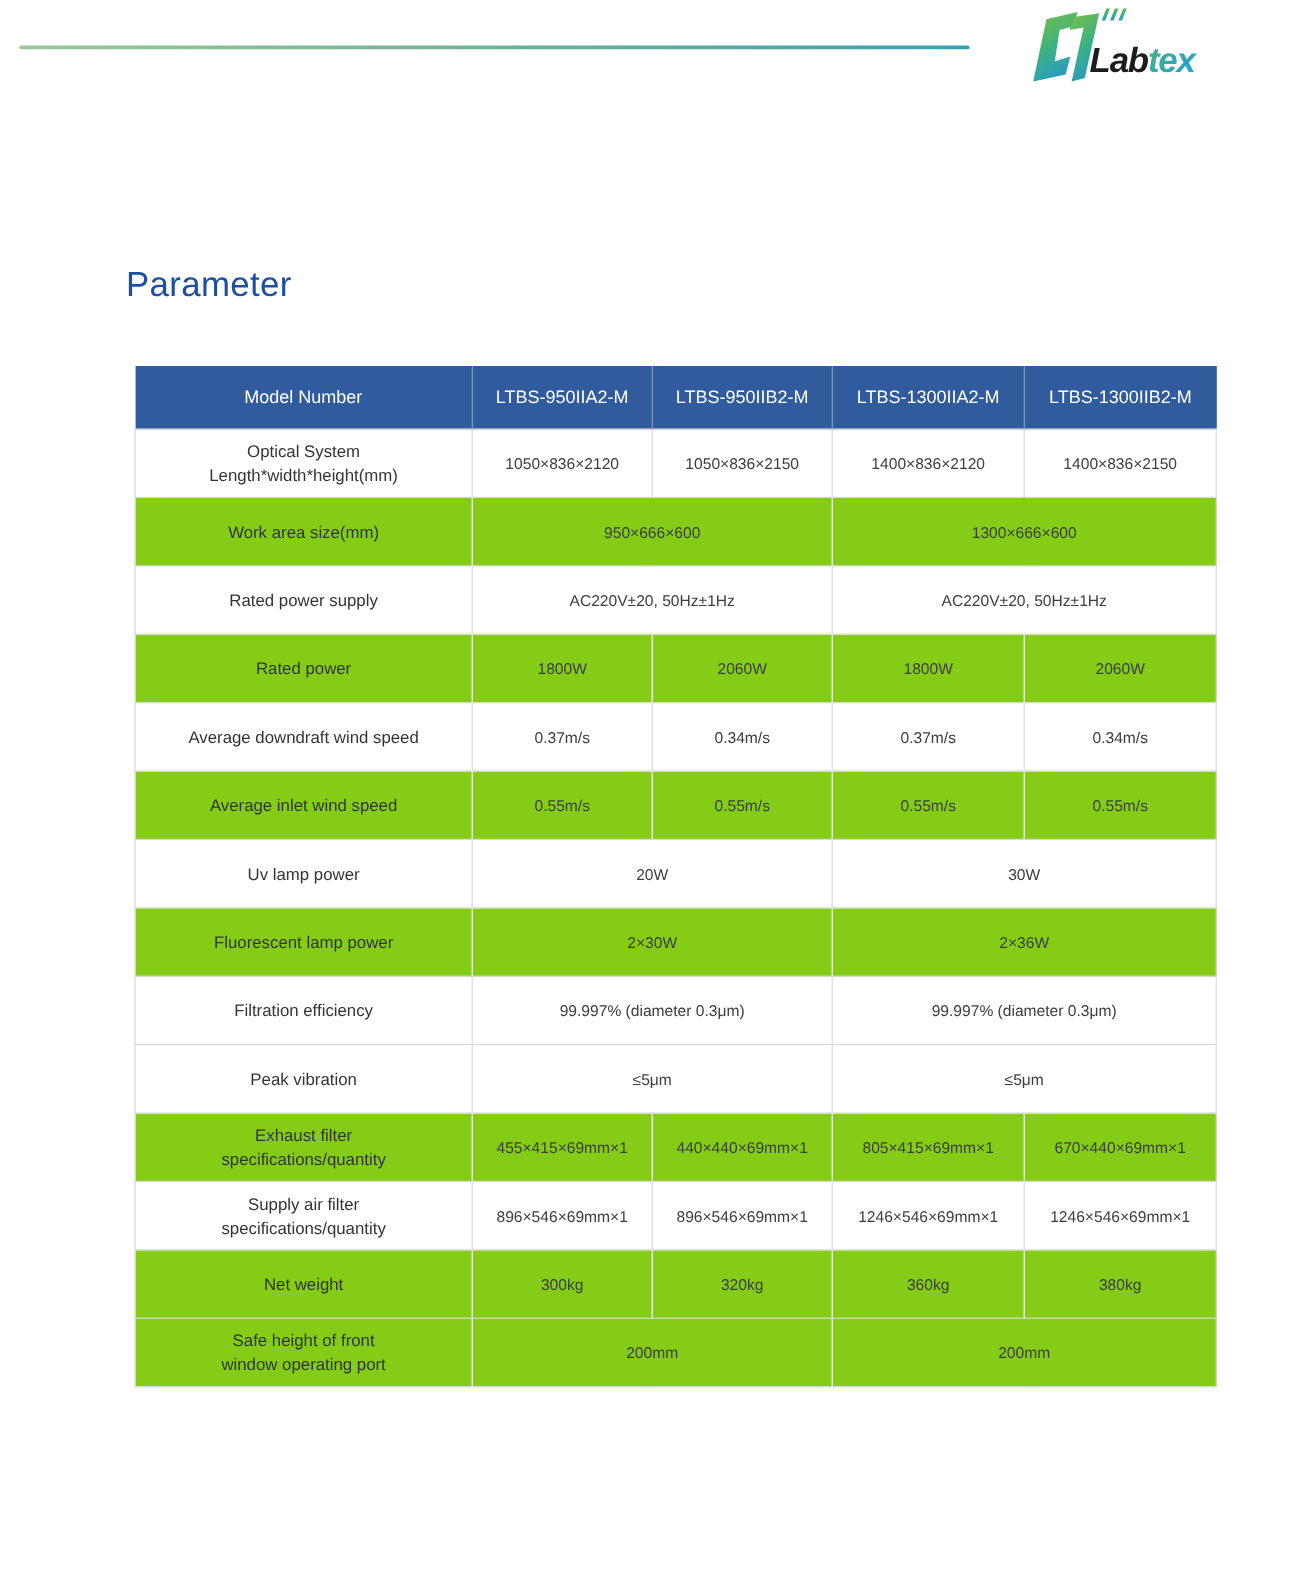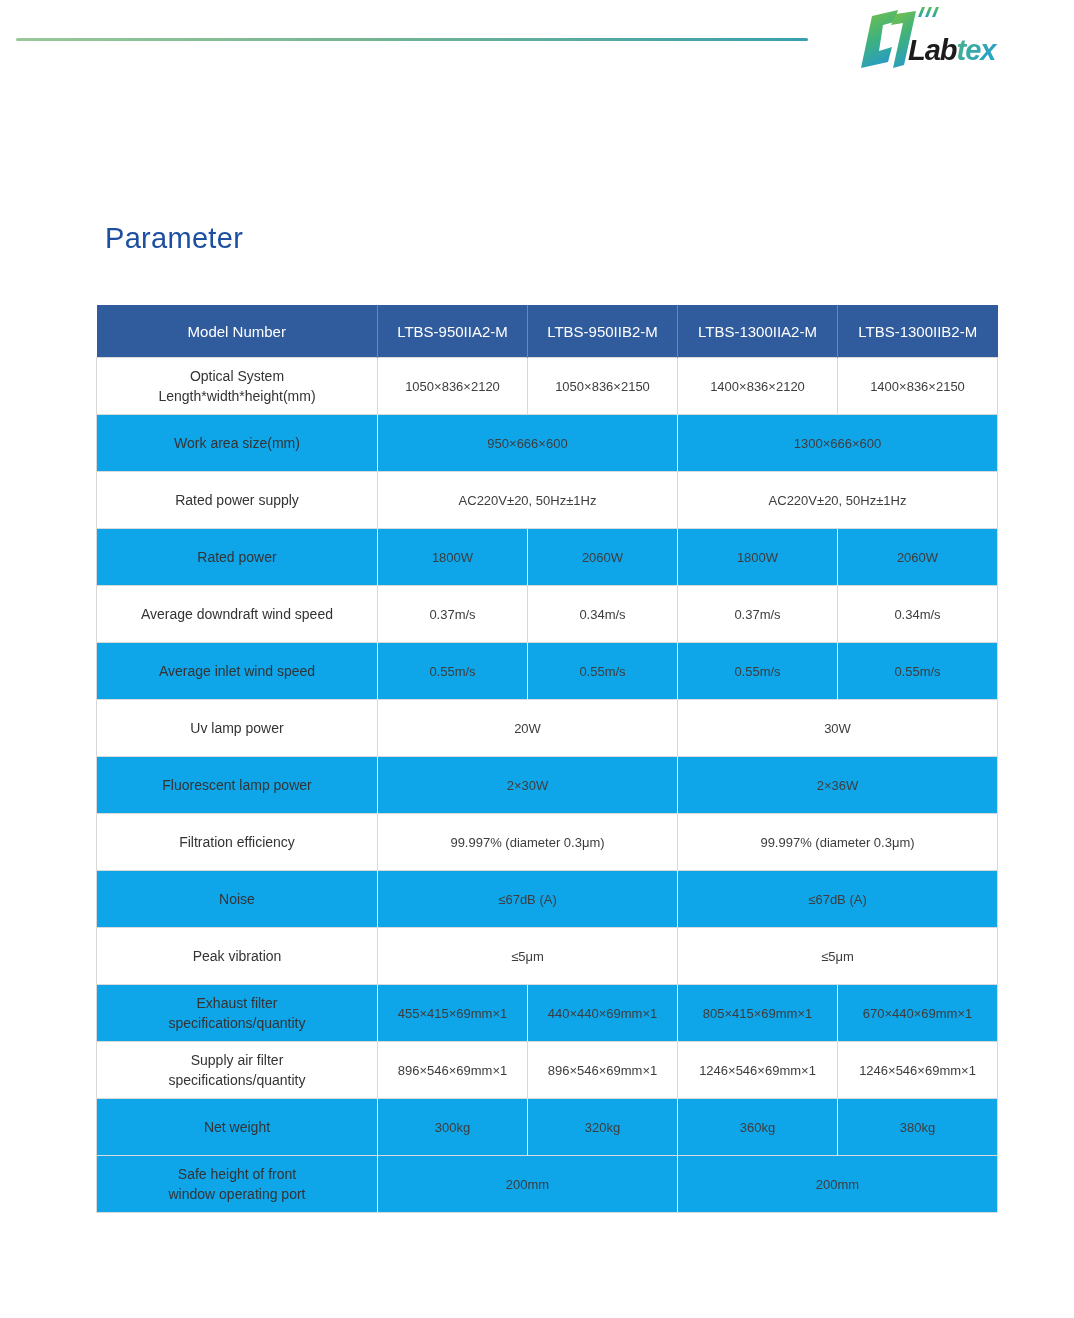--- a/index.html
+++ b/index.html
@@ -21,21 +21,21 @@
 
   .logo { position:absolute; left:842px; top:6px; width:175px; height:66px; }
 
   .page-title {
     position:absolute; left:89px; top:222px; margin:0;
     font-size:29px; font-weight:normal; color:#1d4fa0;
     letter-spacing:0.3px;
   }
 
   table.spec-table {
-    position:absolute; left:80px; top:305px;
+    position:absolute; left:96px; top:305px;
     width:901px;
     border-collapse:collapse; table-layout:fixed;
     border-spacing:0;
   }
   .spec-table th {
     background:#305b9d; color:#ffffff;
     font-weight:400; font-size:15px;
     height:52px; padding:0 4px;
     text-align:center; vertical-align:middle;
   }
@@ -46,21 +46,21 @@
     font-size:13px; color:#3d3d3d;
     border:1px solid #d9d9d9;
     background:#ffffff;
     padding:0 6px;
   }
   .spec-table td.label-cell {
     font-size:14px; color:#333333;
     white-space:pre-line; line-height:1.45;
   }
   .spec-table tr.alt td {
-    background:#0ea5e9;
+    background:#84cc16;
     border-left-color:#f7f7f7; border-right-color:#f7f7f7;
   }
   .spec-table tr td:first-child { border-left-color:#d9d9d9; }
   .spec-table tr td:last-child { border-right-color:#d9d9d9; }
 </style>
 </head>
 <body>
 
 <div class="page">
 
@@ -157,25 +157,20 @@
       <tr class="alt">
         <td class="label-cell">Fluorescent lamp power</td>
         <td colspan="2">2×30W</td>
         <td colspan="2">2×36W</td>
       </tr>
       <tr>
         <td class="label-cell">Filtration efficiency</td>
         <td colspan="2">99.997% (diameter 0.3μm)</td>
         <td colspan="2">99.997% (diameter 0.3μm)</td>
       </tr>
-      <tr class="alt">
-        <td class="label-cell">Noise</td>
-        <td colspan="2">≤67dB (A)</td>
-        <td colspan="2">≤67dB (A)</td>
-      </tr>
       <tr>
         <td class="label-cell">Peak vibration</td>
         <td colspan="2">≤5μm</td>
         <td colspan="2">≤5μm</td>
       </tr>
       <tr class="alt">
         <td class="label-cell">Exhaust filter
 specifications/quantity</td>
         <td>455×415×69mm×1</td>
         <td>440×440×69mm×1</td>

